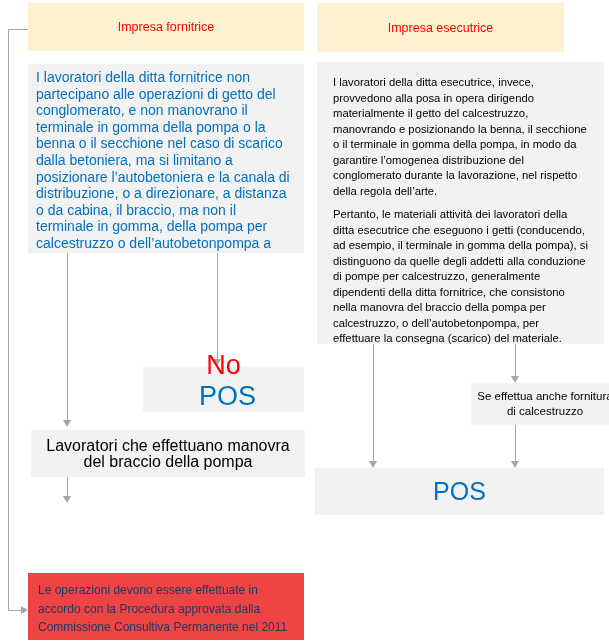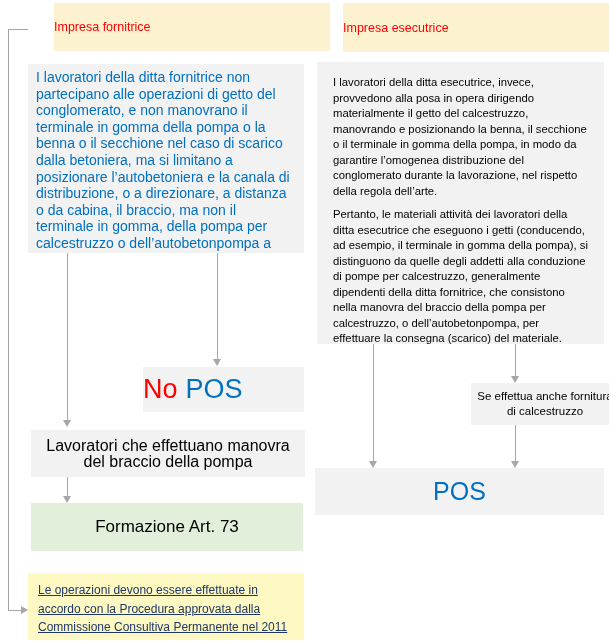--- a/index.html
+++ b/index.html
@@ -4,30 +4,30 @@
 <style>
   html,body{margin:0;padding:0;background:#fff;}
   #stage{
     position:relative;width:609px;height:641px;background:#ffffff;
     font-family:"Liberation Sans", sans-serif;color:#000;overflow:hidden;
   }
   .box{position:absolute;box-sizing:border-box;}
   .gray{background:#F2F2F2;}
   .yellow{background:#FDF2D0;}
   .green{background:#E2EFDA;}
-  .blue{background:#fef9c3;text-decoration:underline;}
-  .hdr{display:flex;flex-direction:row;justify-content:flex-start;align-items:center;
-       text-align:center;font-size:12.5px;line-height:16px;margin-left:26px;}
+  .blue{background:#ef4444;}
+  .hdr{display:flex;flex-direction:row;justify-content:center;align-items:center;
+       text-align:center;font-size:12.5px;line-height:16px;}
   .hdr .t{color:#FF0000;}
   .body-text{font-size:14px;line-height:16.6px;color:#0070C0;padding:5px 8px;overflow:hidden;}
   .body-text2{font-size:11.3px;line-height:15.5px;color:#000;padding:5px 8px;overflow:hidden;}
   .body-text2 p{margin:8px;}
   .center-lbl{display:flex;justify-content:center;align-items:center;text-align:center;
        font-size:16px;line-height:15.5px;}
-  .nopos{display:flex;justify-content:flex-start;align-items:center;font-size:27px;}
+  .nopos{display:flex;justify-content:flex-end;align-items:center;font-size:27px;flex-direction:column;}
   .nopos .no{color:#FF0000;}
   .nopos .pos{color:#0070C0;margin-left:8px;}
   .posbig{display:flex;justify-content:center;align-items:center;font-size:25px;color:#0070C0;}
   .formazione{display:flex;justify-content:center;align-items:center;font-size:17px;color:#000;}
   .procedura{font-size:12px;line-height:18.5px;color:#1F3864;padding:8px 10px;overflow:hidden;}
   .line{position:absolute;background:#A6A6A6;}
   .ah-down{position:absolute;width:0;height:0;
     border-left:4.5px solid transparent;border-right:4.5px solid transparent;
     border-top:7px solid #A6A6A6;}
   .ah-right{position:absolute;width:0;height:0;
@@ -72,29 +72,26 @@
 
   <div class="box gray nopos" style="left:143px;top:367px;width:161px;height:45px;">
     <span class="no">No</span>
     <span class="pos">POS</span>
   </div>
 
   <div class="box gray center-lbl" style="left:31px;top:430px;width:274px;height:47px;padding:0 10px;">
     <span>Lavoratori che effettuano manovra del braccio della pompa</span>
   </div>
 
-  <div class="box green formazione" style="left:31px;top:503px;width:272px;height:48px;">
-    <span>Formazione Art.  73</span>
-  </div>
 
   <div class="box blue procedura" style="left:28px;top:573px;width:276px;height:67px;">
     <span>Le operazioni devono essere effettuate in accordo con la Procedura approvata dalla Commissione Consultiva Permanente nel 2011</span>
   </div>
 
-  <div class="box yellow hdr" style="left:317px;top:3px;width:287px;height:49px;">
+  <div class="box yellow hdr" style="left:317px;top:3px;width:247px;height:49px;">
     <div class="t">Impresa esecutrice</div>
   </div>
 
   <div class="box gray body-text2" style="left:317px;top:62px;width:287px;height:282px;">
     <p>I lavoratori della ditta esecutrice, invece, provvedono alla posa in opera dirigendo materialmente il getto del calcestruzzo, manovrando e posizionando la benna, il secchione o il terminale in gomma della pompa, in modo da garantire l’omogenea distribuzione del conglomerato durante la lavorazione, nel rispetto della regola dell’arte.</p>
     <p>Pertanto, le materiali attività dei lavoratori della ditta esecutrice che eseguono i getti (conducendo, ad esempio, il terminale in gomma della pompa), si distinguono da quelle degli addetti alla conduzione di pompe per calcestruzzo, generalmente dipendenti della ditta fornitrice, che consistono nella manovra del braccio della pompa per calcestruzzo, o dell’autobetonpompa, per effettuare la consegna (scarico) del materiale.</p>
   </div>
 
   <div class="box gray center-lbl" style="left:447px;top:383px;width:148px;height:42px;padding:0 5px;font-size:11.5px;margin-left:24px;">
     <span>Se effettua anche fornitura di calcestruzzo</span>

